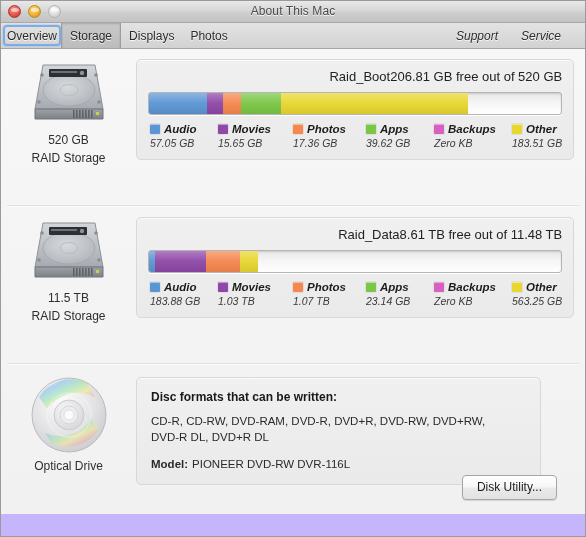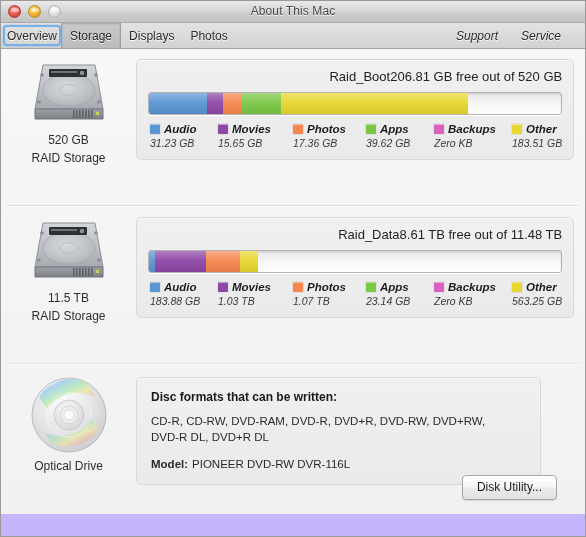--- a/index.html
+++ b/index.html
@@ -409,21 +409,21 @@
           <div class="seg" style="width:45.3%;background:#e8d730;"></div>
           <div class="seg free"></div>
         </div>
 
         <div class="legend">
           <div class="legend-item" style="flex:0 0 68px;">
             <div class="legend-top">
               <span class="swatch" style="background:#5b96d4;"></span>
               <span class="legend-name">Audio</span>
             </div>
-            <div class="legend-size">31.23 GB</div>
+            <div class="legend-size">57.05 GB</div>
           </div>
           <div class="legend-item" style="flex:0 0 75px;">
             <div class="legend-top">
               <span class="swatch" style="background:#8f48a8;"></span>
               <span class="legend-name">Movies</span>
             </div>
             <div class="legend-size">15.65 GB</div>
           </div>
           <div class="legend-item" style="flex:0 0 73px;">
             <div class="legend-top">

